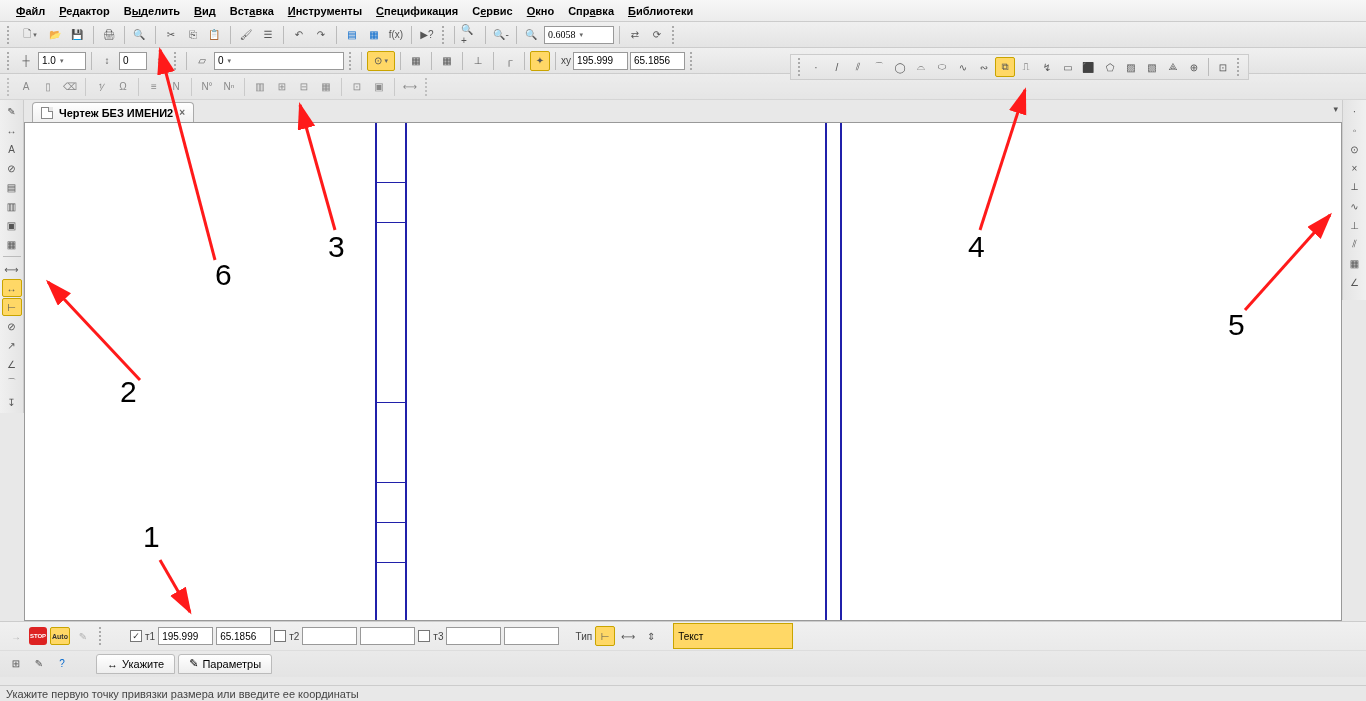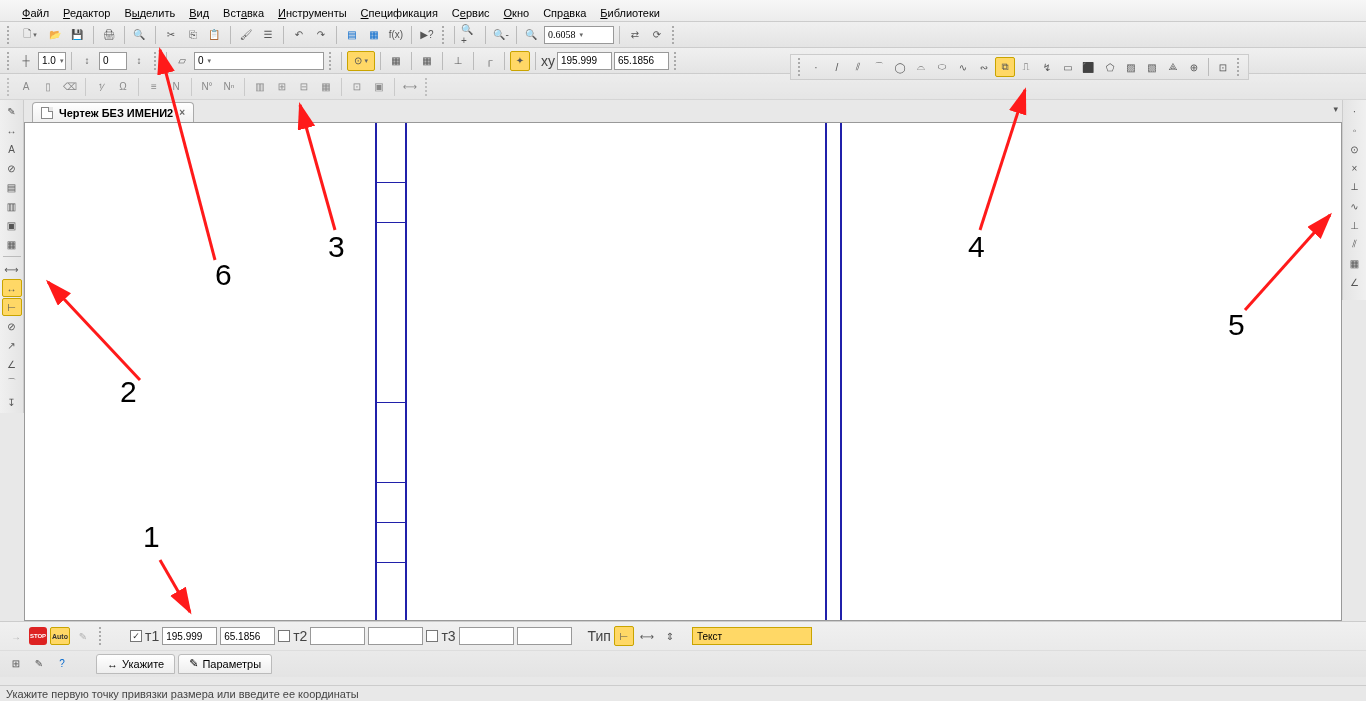--- a/index.html
+++ b/index.html
@@ -1,35 +1,35 @@
 <!DOCTYPE html>
 <html><head>
 <meta charset="utf-8">
 <style>
 * { margin: 0; padding: 0; box-sizing: border-box; font-family: Tahoma, Arial, sans-serif; font-size: 11px; }
 body { background: #e8e8e8; width: 1366px; height: 701px; overflow: hidden; position: relative; }
 
 
-.menubar { height: 22px; background: linear-gradient(#f7f7f7,#ececec); border-bottom: 1px solid #ccc; display: flex; align-items: flex-end; padding-left: 16px; gap: 2px; }
+.menubar { height: 22px; background: linear-gradient(#f7f7f7,#ececec); border-bottom: 1px solid #ccc; display: flex; align-items: center; padding-left: 10px; gap: 2px; font-weight: bold; }
 .menubar span { padding: 2px 6px; cursor: default; }
 .menubar span u { text-decoration: underline; }
 
 
 .tbrow { height: 26px; background: linear-gradient(#f0f0f0,#e4e4e4); border-bottom: 1px solid #ccc; display: flex; align-items: center; padding: 0 4px; gap: 2px; position: relative; }
 .tbbtn { width: 20px; height: 20px; border: 1px solid transparent; border-radius: 2px; display: inline-flex; align-items: center; justify-content: center; font-size: 10px; color: #555; cursor: pointer; }
 .tbbtn.dd { width: 28px; }
 .tbbtn.dd::after { content: "▾"; font-size: 7px; margin-left: 2px; color: #666; }
 .sep { width: 1px; height: 18px; background: #bbb; margin: 0 3px; }
 .handle { width: 4px; height: 18px; border-left: 2px dotted #aaa; margin: 0 3px; }
 .tbinput { height: 18px; border: 1px solid #999; background: #fff; font-size: 10px; padding: 0 3px; }
 .tbinput.sm { width: 28px; }
 .tbinput.md { width: 55px; }
 .tbcombo { height: 18px; border: 1px solid #999; background: #fff; display: inline-flex; align-items: center; padding: 0 3px; font-size: 10px; }
 .tbcombo::after { content: "▾"; font-size: 7px; margin-left: 4px; color: #666; }
-.tbcombo.sm { width: 28px; }
+.tbcombo.sm { width: 48px; }
 .tbcombo.md { width: 70px; font-family: Liberation Serif, serif; }
 .tbcombo.lg { width: 130px; }
 
 
 .geombar { position: absolute; left: 790px; top: 54px; height: 26px; background: linear-gradient(#f0f0f0,#e4e4e4); border: 1px solid #ccc; display: flex; align-items: center; padding: 0 4px; gap: 1px; }
 
 
 .leftpanel { position: absolute; left: 0; top: 100px; width: 24px; background: linear-gradient(90deg,#f0f0f0,#e4e4e4); border-right: 1px solid #ccc; display: flex; flex-direction: column; align-items: center; padding: 2px 0; gap: 1px; }
 .leftpanel .tbbtn { width: 20px; height: 18px; }
 .leftpanel .sep2 { height: 1px; width: 18px; background: #bbb; margin: 2px 0; }
@@ -53,24 +53,24 @@
 
 
 .annot-num { position: absolute; font-family: Arial; font-size: 30px; font-weight: 400; color: #000; }
 
 
 .propbar { position: absolute; left: 0; right: 0; bottom: 24px; height: 56px; background: linear-gradient(#f0f0f0,#e4e4e4); border-top: 1px solid #ccc; display: flex; flex-direction: column; }
 .proprow { height: 28px; display: flex; align-items: center; padding: 0 6px; gap: 3px; }
 .proprow2 { height: 26px; display: flex; align-items: center; padding: 0 6px; gap: 3px; border-top: 1px solid #ddd; }
 .ptab { height: 20px; padding: 2px 10px; background: linear-gradient(#fff,#eee); border: 1px solid #bbb; border-radius: 3px 3px 0 0; display: inline-flex; align-items: center; gap: 4px; font-size: 11px; }
 .checkbox { width: 12px; height: 12px; border: 1px solid #777; background: #fff; display: inline-flex; align-items: center; justify-content: center; font-size: 9px; color: #333; }
-.smlabel { font-size: 14px; color: #444; }
+.smlabel { font-size: 10px; color: #444; }
 .stop-icon { width: 18px; height: 18px; background: #d22; border-radius: 3px; display: inline-flex; align-items: center; justify-content: center; color: #fff; font-size: 6px; font-weight: bold; }
 .auto-icon { width: 20px; height: 18px; background: #ffd866; border: 1px solid #c9a400; border-radius: 2px; display: inline-flex; align-items: center; justify-content: center; color: #333; font-size: 7px; font-weight: bold; }
-.textbox { height: 18px; width: 120px; border: 1px solid #c9a400; background: #ffd866; padding: 4px 4px; display: inline-flex; align-items: center; font-size: 10px; }
+.textbox { height: 18px; width: 120px; border: 1px solid #c9a400; background: #ffd866; padding: 12px 4px; display: inline-flex; align-items: center; font-size: 10px; }
 
 
 .statusbar { position: absolute; left: 0; right: 0; bottom: 0; height: 16px; background: #e8e8e8; border-top: 1px solid #ccc; padding: 0 6px; display: flex; align-items: center; font-size: 10px; color: #444; }
 </style>
 </head>
 <body>
 
 <div class="menubar">
   <span><u>Ф</u>айл</span>
   <span><u>Р</u>едактор</span>

